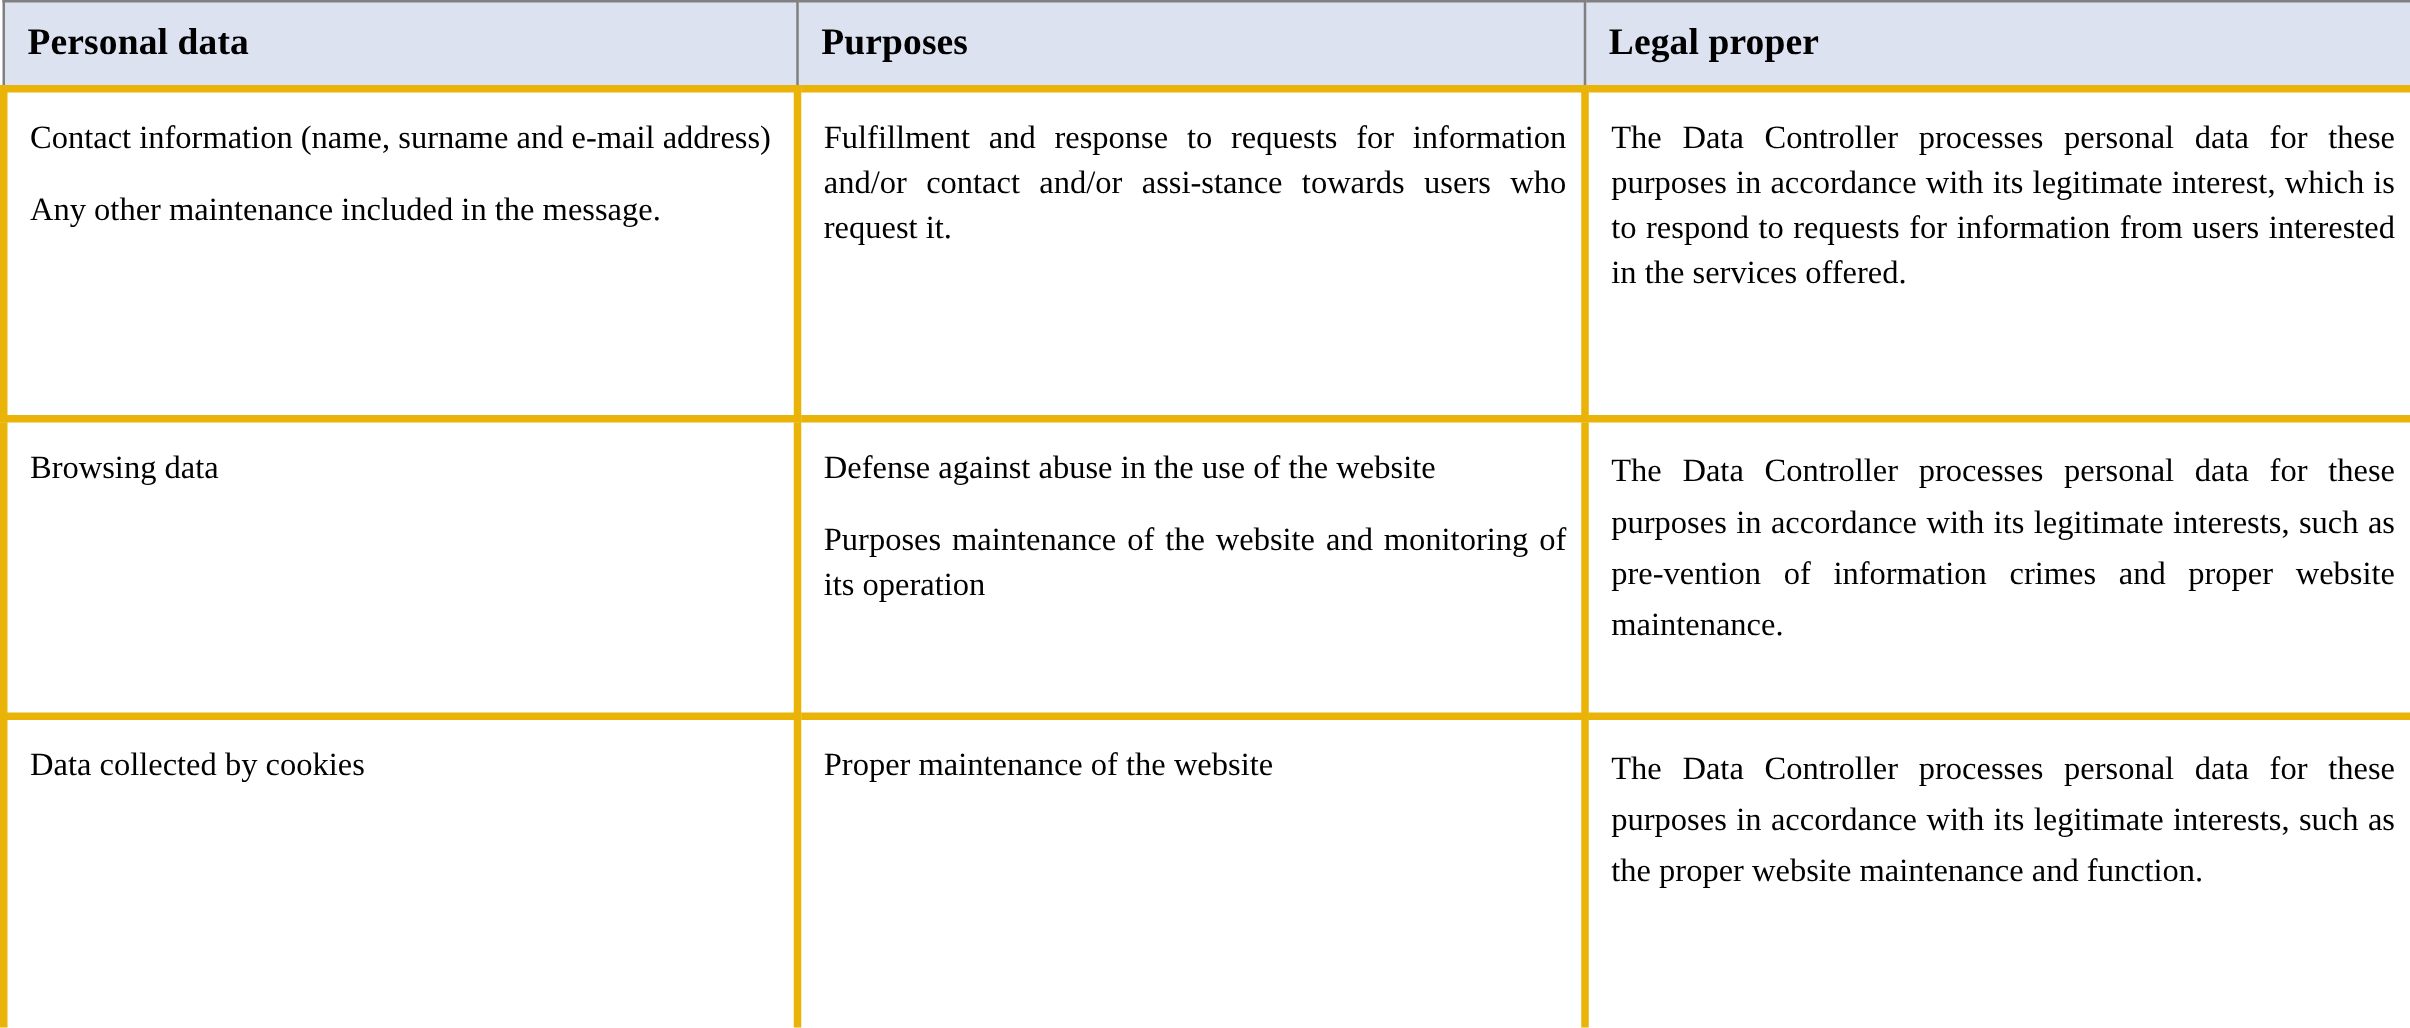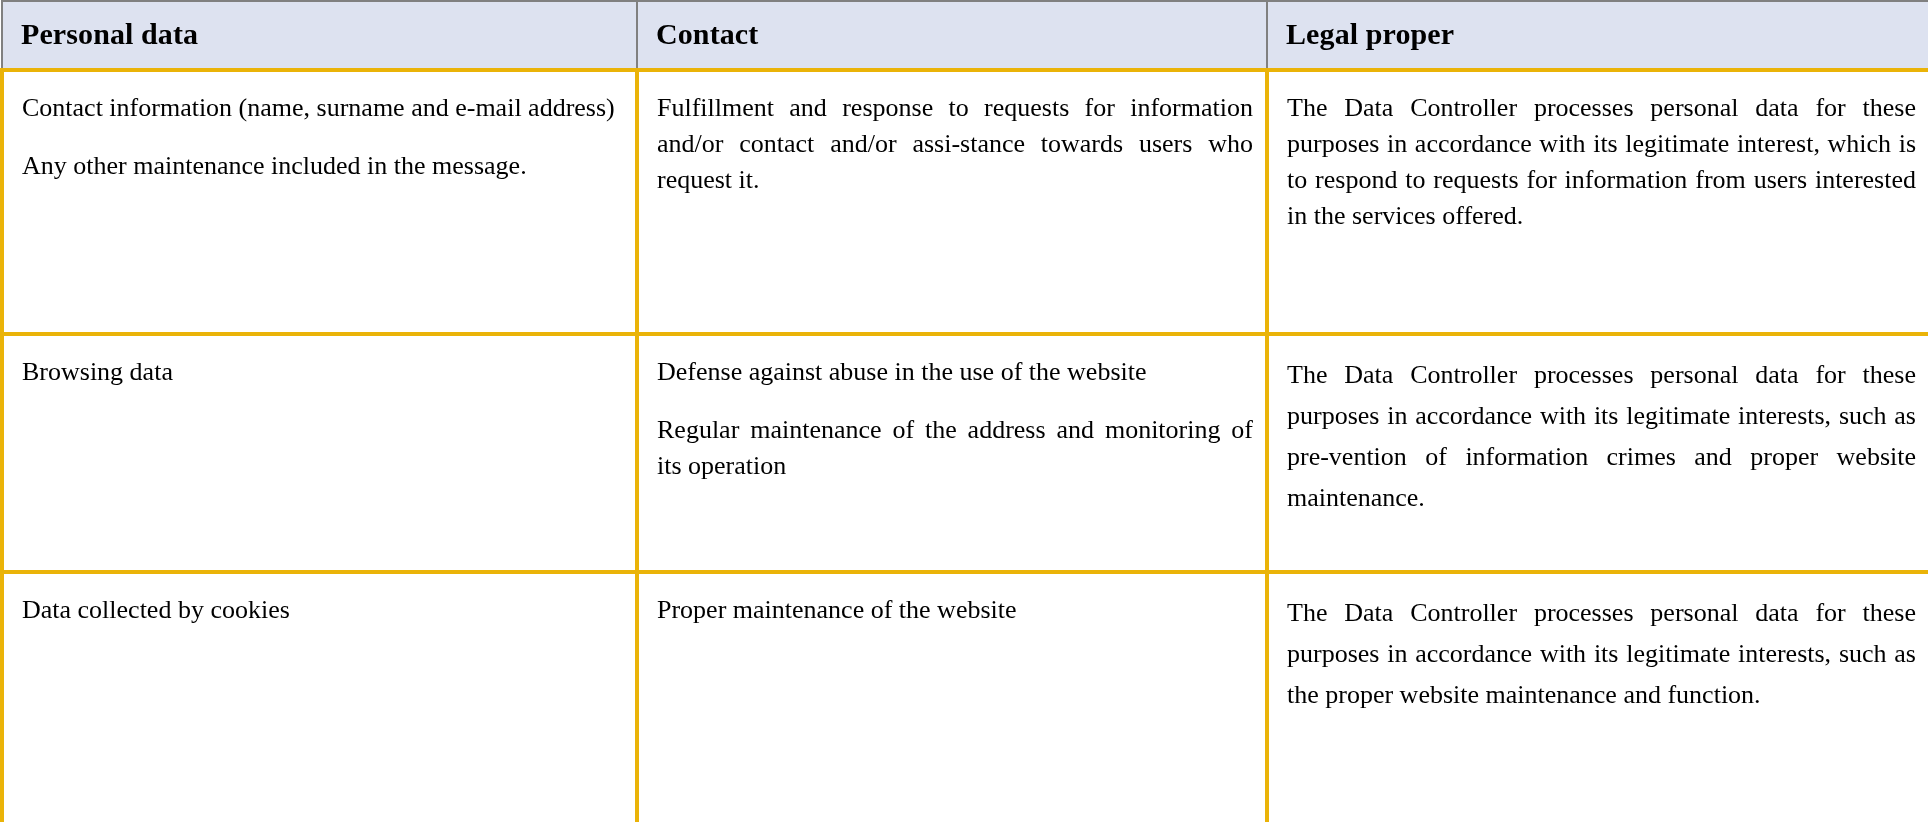--- a/index.html
+++ b/index.html
@@ -46,21 +46,21 @@
     font-size: 30px;
     line-height: 1.2;
     padding: 14px 18px 16px 18px;
     height: 66px;
     box-sizing: border-box;
     letter-spacing: 0.1px;
   }
 
   
   tbody td {
-    border: 4px solid #eab308;
+    border: 6px solid #eab308;
     vertical-align: top;
     text-align: justify;
     text-justify: inter-word;
     font-size: 26px;
     line-height: 1.38;
     padding: 18px 12px 18px 18px;
     box-sizing: border-box;
     hyphens: manual;
   }
 
@@ -94,21 +94,21 @@
 <div class="table-wrap">
   <table class="data-table">
     <colgroup>
       <col class="c1">
       <col class="c2">
       <col class="c3">
     </colgroup>
     <thead>
       <tr class="header-row">
         <th>Personal data</th>
-        <th>Contact</th>
+        <th>Purposes</th>
         <th>Legal proper</th>
       </tr>
     </thead>
     <tbody>
 
       <tr class="row-1">
         <td>
           <p>Contact information (name, surname and e-mail address)</p>
           <p>Any other maintenance included in the message.</p>
         </td>
@@ -119,21 +119,21 @@
           <p>The Data Controller processes personal data for these purposes in accordance with its legitimate interest, which is to respond to requests for information from users interested in the services offered.</p>
         </td>
       </tr>
 
       <tr class="row-2">
         <td>
           <p class="plain">Browsing data</p>
         </td>
         <td>
           <p>Defense against abuse in the use of the website</p>
-          <p>Regular maintenance of the address and monitoring of its operation</p>
+          <p>Purposes maintenance of the website and monitoring of its operation</p>
         </td>
         <td class="legal-basis legal-loose">
           <p class="loose">The Data Controller processes personal data for these purposes in accordance with its legitimate interests, such as pre-vention of information crimes and proper website maintenance.</p>
         </td>
       </tr>
 
       <tr class="row-3">
         <td>
           <p class="plain">Data collected by cookies</p>
         </td>

